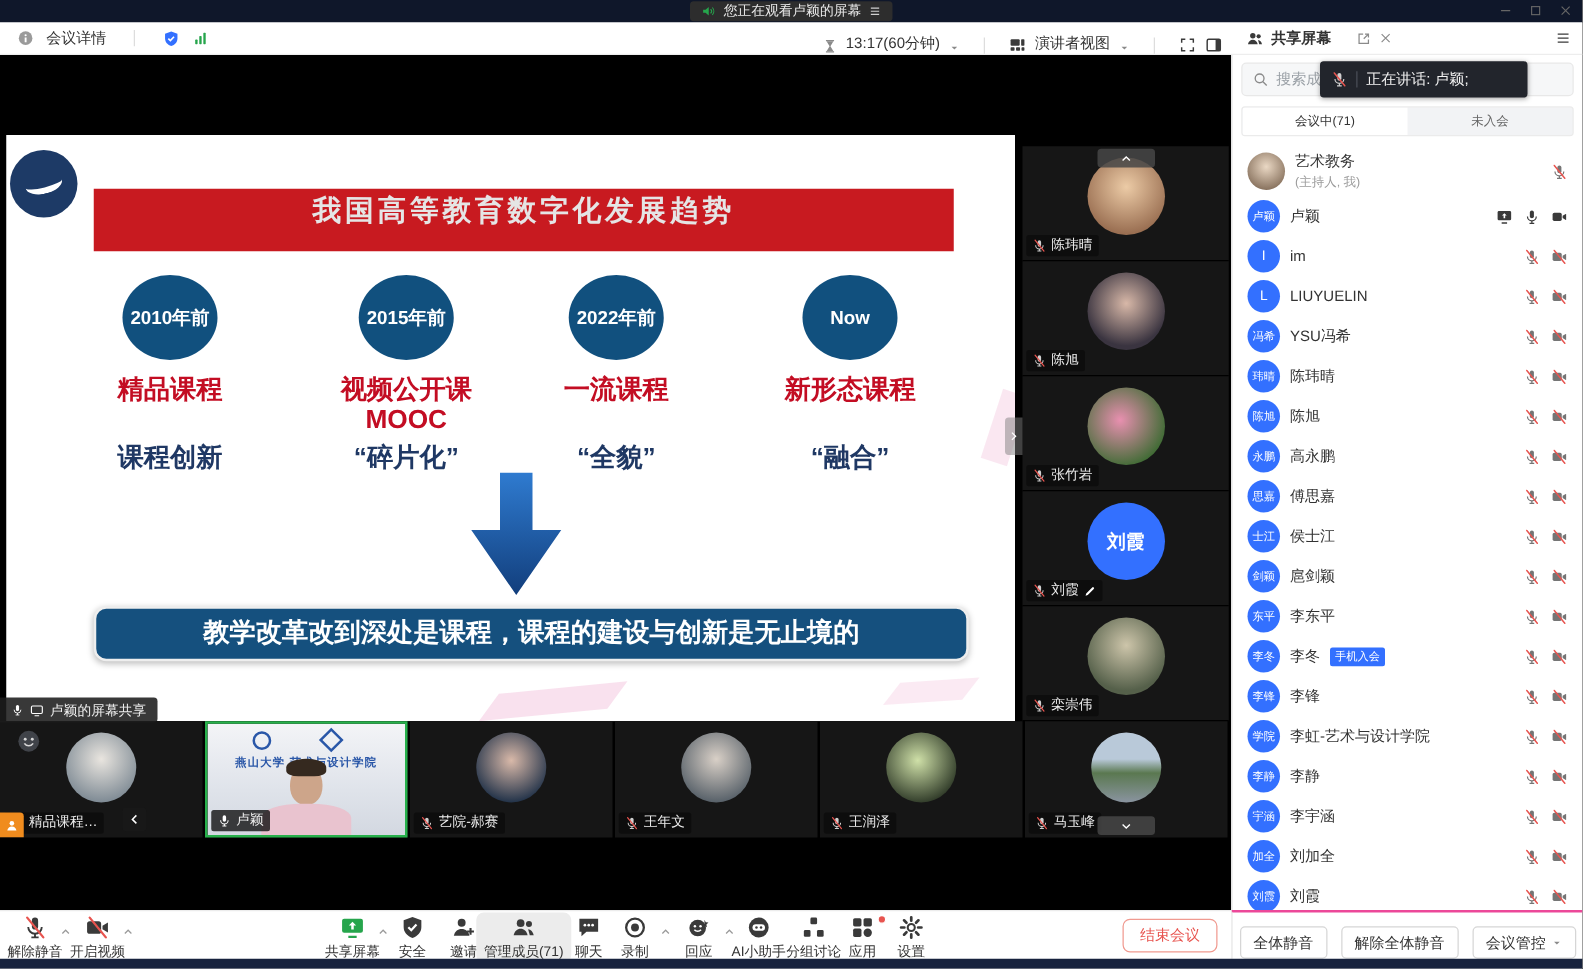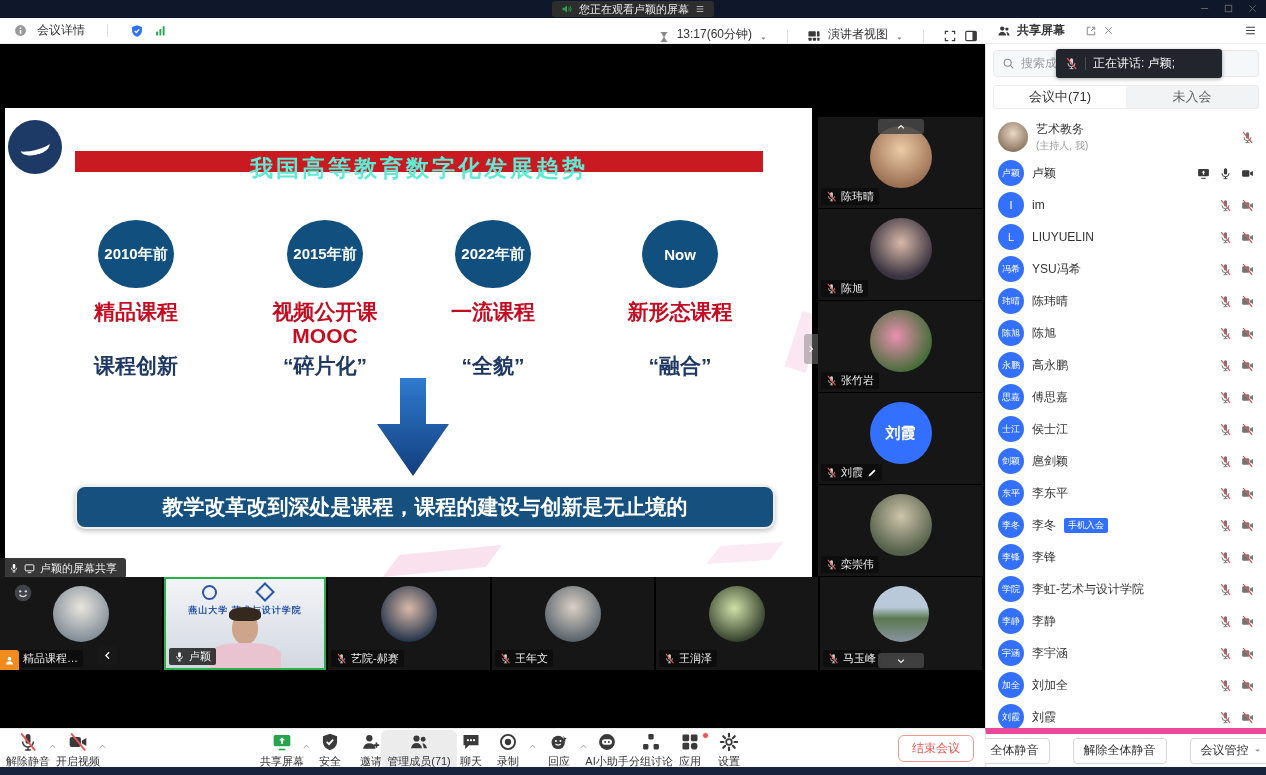--- a/index.html
+++ b/index.html
@@ -29,21 +29,21 @@
   .vdiv{width:1px;height:13px;background:#ddd;margin:0 12px}
   .mb-burger{position:absolute;right:9px;top:6px}
   .ml14{margin-left:14px}
 
   
   #share{position:absolute;left:0;top:44px;width:985px;height:684px;background:#000}
   #slide{position:absolute;left:5px;top:64px;width:807px;height:469px;background:#fff;overflow:hidden}
   .slide-logo{position:absolute;left:3px;top:12px;width:54px;height:54px;border-radius:50%;
     background:#1d3a66;display:flex;align-items:center;justify-content:center;z-index:2}
   .swoosh{width:30px;height:16px;border-radius:50%;border-bottom:5px solid #fff;transform:rotate(-14deg)}
-  .slide-title{position:absolute;left:70px;top:43px;width:688px;height:21px;background:#c81a20;color:#5eead4;
+  .slide-title{position:absolute;left:70px;top:43px;width:688px;height:50px;background:#c81a20;color:#e5e5e5;
     font-size:23px;font-weight:bold;text-align:center;line-height:35px;letter-spacing:3px;white-space:nowrap}
   .stage{position:absolute;top:112px;width:180px;text-align:center}
   .scircle{width:76px;height:68px;margin:0 auto;border-radius:50%;background:#11507e;color:#fff;
     font-weight:bold;font-size:15px;display:flex;align-items:center;justify-content:center}
   .scourse{margin-top:12px;height:52px;font-size:21px;font-weight:bold;color:#c30d23;line-height:1.15;white-space:pre-line}
   .snote{font-size:21px;font-weight:bold;color:#1f3864}
   .slide-arrow{position:absolute;left:362px;top:270px;width:92px;height:100px}
   .slide-banner{position:absolute;left:70px;top:377px;width:700px;height:44px;background:#15507e;
     border:2px solid #eee;border-radius:10px;color:#fff;font-size:21px;font-weight:bold;text-align:center;
     line-height:40px;white-space:nowrap;box-shadow:0 2px 5px rgba(0,0,0,.25)}
@@ -101,35 +101,35 @@
   #panel{position:absolute;left:985px;top:44px;width:281px;height:684px;background:#fff;border-left:1px solid #e2e2e2;overflow:hidden}
   .psearch{position:absolute;left:7px;top:6px;right:7px;height:27px;background:#f6f7f8;border:1px solid #e8e8e8;
     border-radius:4px;display:flex;align-items:center;gap:6px;padding:0 8px}
   .ph{color:#9aa0a6;font-size:12px}
   .speak-tip{position:absolute;left:70px;top:5px;width:166px;height:29px;background:#22252c;border-radius:3px;
     display:flex;align-items:center;gap:7px;padding:0 9px;z-index:6;box-shadow:0 1px 4px rgba(0,0,0,.35)}
   .tip-div{width:1px;height:13px;background:#4a4e57}
   .tip-text{color:#f2f2f2;font-size:12px;white-space:nowrap}
   .ptabs{position:absolute;left:7px;right:7px;top:41px;height:24px;display:flex;background:#f2f3f5;
     border:1px solid #ebebeb;border-radius:3px;overflow:hidden}
-  .ptab{flex:1;display:flex;align-items:center;justify-content:center;font-size:13px;color:#666;cursor:pointer}
+  .ptab{flex:1;display:flex;align-items:center;justify-content:center;font-size:10px;color:#666;cursor:pointer}
   .ptab.on{background:#fff;color:#333}
   #plist{position:absolute;left:0;right:0;top:73px;bottom:0;overflow:hidden}
   .prow{display:flex;align-items:center;gap:8px;padding:0 12px;height:32px}
   .prow.first{height:40px}
   .pav{width:26px;height:26px;border-radius:50%;flex:none;display:flex;align-items:center;justify-content:center}
   .prow.first .pav{width:30px;height:30px}
   .pav-blue{background:#3370ff;color:#fff;font-size:9px}
   .pav.one{font-size:11px}
   .pname{font-size:12px;color:#333;white-space:nowrap}
   .psub{font-size:10px;color:#9b9b9b;margin-top:1px}
   .pbadge{background:#3370ff;color:#fff;font-size:9px;padding:1px 4px;border-radius:2px;flex:none;white-space:nowrap}
   .picons{margin-left:auto;display:flex;gap:9px;align-items:center}
   #panel-footer{position:absolute;left:985px;top:728px;width:281px;height:39px;background:#fff;
-    border-left:1px solid #e2e2e2;border-top:6px solid #ec4899;display:flex;align-items:center;justify-content:center;gap:23px}
+    border-left:1px solid #e2e2e2;border-top:2px solid #ec4899;display:flex;align-items:flex-end;justify-content:center;gap:11px}
   .pf-btn{height:26px;padding:0 10px;background:#fff;border:1px solid #d6d6d6;border-radius:4px;font-size:12px;
     color:#333;font-family:inherit;display:flex;align-items:center;gap:4px;cursor:pointer;white-space:nowrap}
 
   
   #toolbar{position:absolute;left:0;top:728px;width:985px;height:39px;background:#fff;border-top:1px solid #ececec}
   #tb-items{position:absolute;inset:0}
   .tbi{position:absolute;top:3px;width:72px;display:flex;flex-direction:column;align-items:center;gap:2px;cursor:pointer}
   .tbi.on{background:#ececec;border-radius:6px;top:1px;padding:2px 0 1px}
   .tbl{font-size:11px;color:#333;white-space:nowrap}
   .dot{position:absolute;top:0;right:17px;width:7px;height:7px;border-radius:50%;background:#e8544f;border:1px solid #fff}

